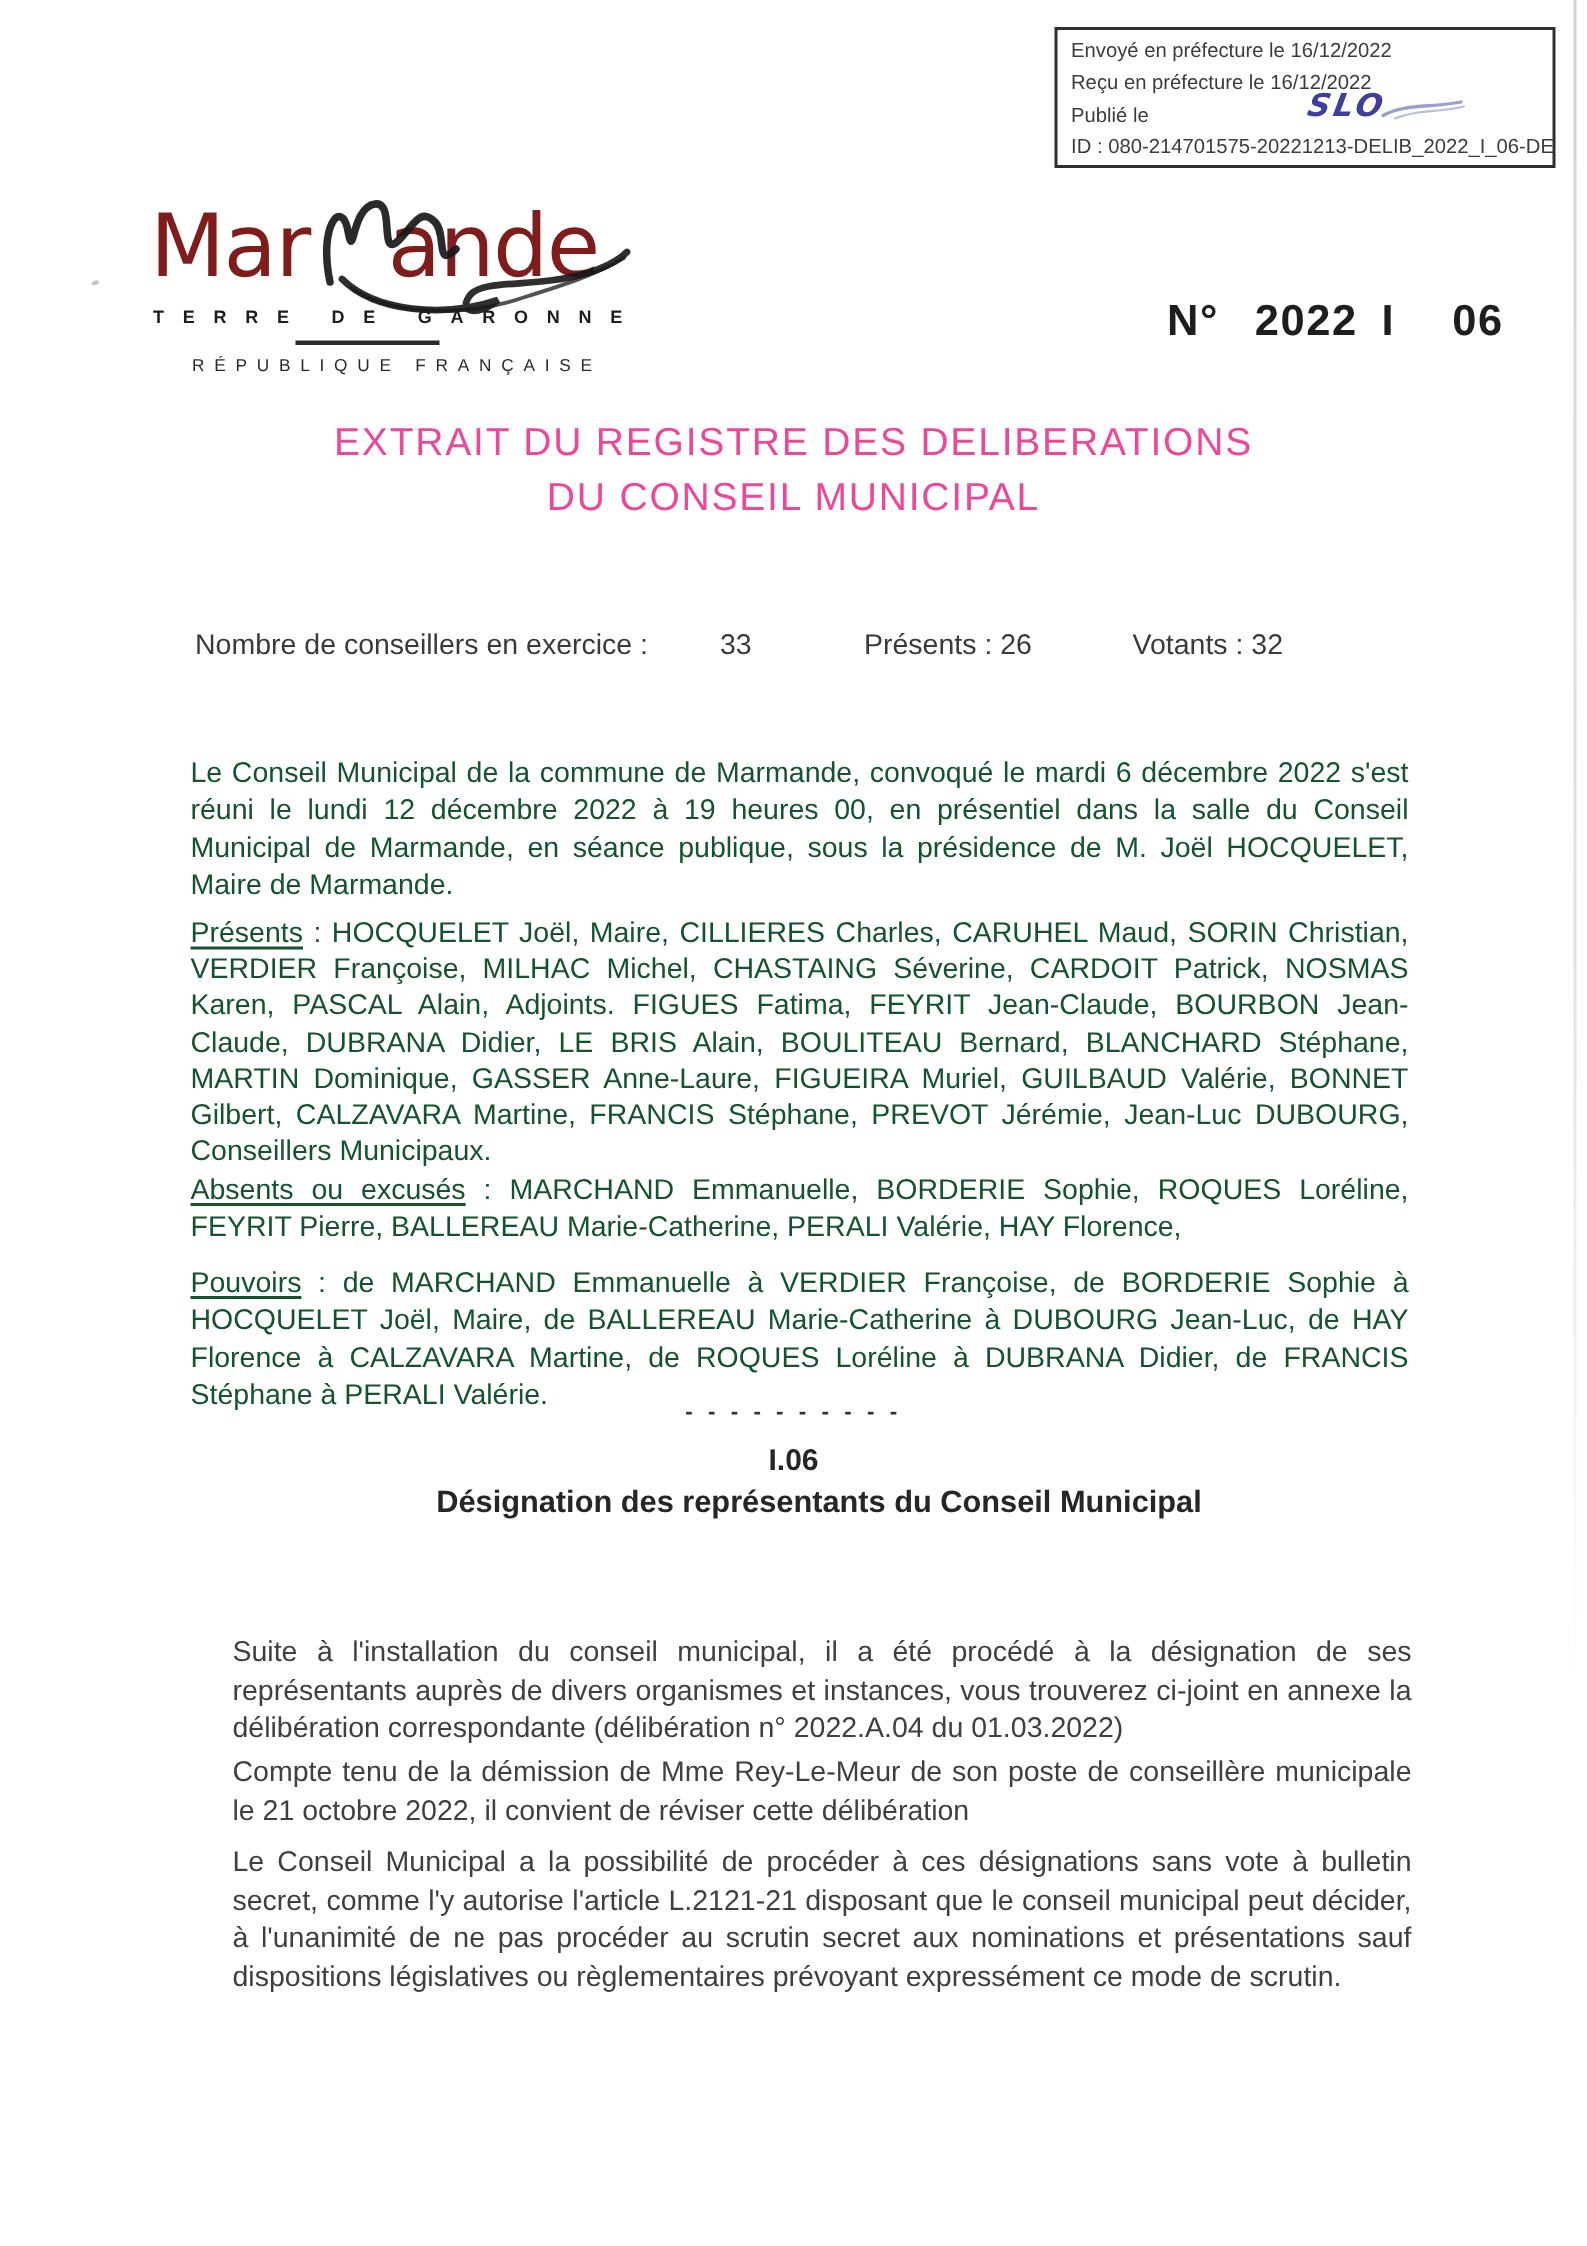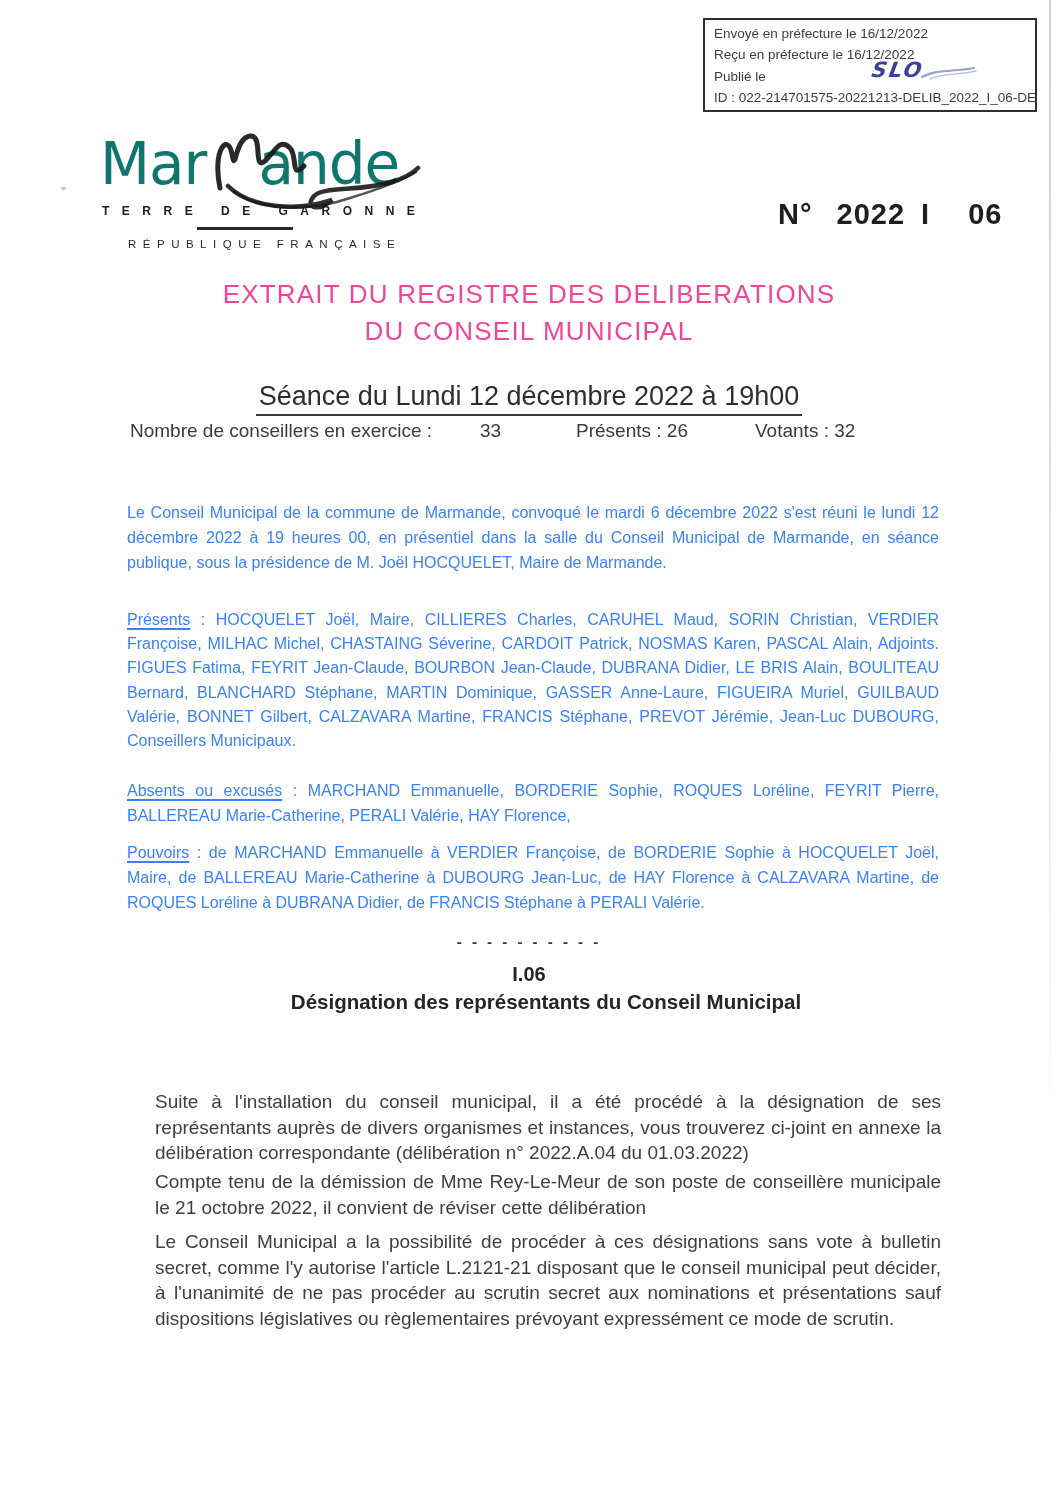--- a/index.html
+++ b/index.html
@@ -20,21 +20,21 @@
   .stamp-pub{position:relative;}
   .slo{position:absolute;left:158px;top:-7px;display:inline-flex;align-items:center;}
   .slo-text{font-family:"DejaVu Sans",sans-serif;font-style:italic;font-weight:700;
             font-size:21px;color:#3d3f9a;letter-spacing:2px;transform:skewX(-10deg);
             display:inline-block;}
   .slo-swoosh{margin-left:-4px;margin-top:6px;}
 
   
   .logo{position:absolute;left:100px;top:126px;width:330px;height:135px;}
   .logo-name{position:relative;font-family:"DejaVu Sans",sans-serif;font-size:58px;
-             color:#0f766e;display:flex;align-items:flex-end;height:72px;letter-spacing:-1px;}
+             color:#7f1d1d;display:flex;align-items:flex-end;height:72px;letter-spacing:-1px;}
   .logo-spacer{display:inline-block;width:52px;}
   .scribble-svg{position:absolute;left:0;top:-10px;width:330px;height:112px;pointer-events:none;}
   .logo-tagline{position:absolute;left:2px;top:78px;font-size:12px;letter-spacing:12.5px;
                 color:#1d1d1d;font-weight:700;white-space:nowrap;}
   .logo-rule{position:absolute;left:97px;top:101px;width:96px;height:2.5px;background:#2a2a2a;}
   .logo-republic{position:absolute;left:28px;top:112px;font-size:11.5px;letter-spacing:6.5px;
                  color:#2a2a2a;white-space:nowrap;}
 
   
   .docnum{position:absolute;left:778px;top:198px;font-size:29px;font-weight:700;color:#1e1e1e;
@@ -47,22 +47,22 @@
          letter-spacing:1.2px;color:#ec4899;line-height:37px;}
   .seance{position:absolute;left:0;top:381px;width:100%;text-align:center;font-size:27px;
           color:#2e2e2e;}
   .seance-inner{border-bottom:2.5px solid #3a3a3a;padding:0 3px 3px 3px;}
 
   
   .stat{position:absolute;top:420px;font-size:19px;color:#3a3a3a;white-space:nowrap;}
   .stat-label{left:130px;} .stat-val{left:480px;} .stat-pres{left:576px;} .stat-vot{left:755px;}
 
   
-  .para{position:absolute;left:127px;width:812px;font-size:16px;line-height:25px;
-        text-align:justify;color:#3b82f6;}
+  .para{position:absolute;left:127px;width:812px;font-size:19px;line-height:25px;
+        text-align:justify;color:#14532d;}
   .para-label{text-decoration:underline;text-underline-offset:3px;text-decoration-thickness:1.5px;}
   .p-intro{top:484px;}
   .p-presents{top:592px;line-height:24.2px;}
   .p-absents{top:762px;}
   .p-pouvoirs{top:824px;}
 
   .dashes{position:absolute;left:0;top:933px;width:100%;text-align:center;font-size:15px;
           font-weight:700;letter-spacing:3px;color:#333;}
 
   .sec-code{position:absolute;left:0;top:963px;width:100%;text-align:center;font-size:20px;
@@ -89,21 +89,21 @@
     <div class="stamp-line stamp-pub">
       <span>Publié le</span>
       <span class="slo">
         <span class="slo-text">SLO</span>
         <svg class="slo-swoosh" width="58" height="16" viewBox="0 0 58 16">
           <path d="M2,11 C16,3 34,6 54,2" stroke="#9aa0cd" stroke-width="2.2" fill="none" stroke-linecap="round"></path>
           <path d="M10,13 C24,7 40,9 56,5" stroke="#b9bedd" stroke-width="1.4" fill="none" stroke-linecap="round"></path>
         </svg>
       </span>
     </div>
-    <div class="stamp-line">ID : 022-214701575-20221213-DELIB_2022_I_06-DE</div>
+    <div class="stamp-line">ID : 080-214701575-20221213-DELIB_2022_I_06-DE</div>
   </div>
 
   <div class="logo">
     <div class="logo-name">
       <span>Mar</span>
       <span class="logo-spacer"></span>
       <span>ande</span>
       <svg class="scribble-svg" viewBox="0 0 330 112">
         <g stroke="#181818" fill="none" stroke-linecap="round">
           <path stroke-width="5" opacity="0.92" d="M120,72 C112,34 128,16 132,38 C136,60 134,22 150,20 C164,18 152,58 166,44 C176,34 180,22 190,32 C198,40 190,64 204,50"></path>
@@ -122,23 +122,20 @@
     <span class="dn-year">2022</span>
     <span class="dn-roman">I</span>
     <span class="dn-num">06</span>
   </div>
 
   <div class="title">
     <div>EXTRAIT DU REGISTRE DES DELIBERATIONS</div>
     <div>DU CONSEIL MUNICIPAL</div>
   </div>
 
-  <div class="seance">
-    <span class="seance-inner">Séance du Lundi 12 décembre 2022 à 19h00</span>
-  </div>
 
   <span class="stat stat-label">Nombre de conseillers en exercice :</span>
   <span class="stat stat-val">33</span>
   <span class="stat stat-pres">Présents : 26</span>
   <span class="stat stat-vot">Votants : 32</span>
 
   <p class="para p-intro">Le Conseil Municipal de la commune de Marmande, convoqué le mardi 6 décembre 2022 s'est réuni le lundi 12 décembre 2022 à 19 heures 00, en présentiel dans la salle du Conseil Municipal de Marmande, en séance publique, sous la présidence de M. Joël HOCQUELET, Maire de Marmande.</p>
 
   <p class="para p-presents"><span class="para-label">Présents</span><span> : HOCQUELET Joël, Maire, CILLIERES Charles, CARUHEL Maud, SORIN Christian, VERDIER Françoise, MILHAC Michel, CHASTAING Séverine, CARDOIT Patrick, NOSMAS Karen, PASCAL Alain, Adjoints. FIGUES Fatima, FEYRIT Jean-Claude, BOURBON Jean-Claude, DUBRANA Didier, LE BRIS Alain, BOULITEAU Bernard, BLANCHARD Stéphane, MARTIN Dominique, GASSER Anne-Laure, FIGUEIRA Muriel, GUILBAUD Valérie, BONNET Gilbert, CALZAVARA Martine, FRANCIS Stéphane, PREVOT Jérémie, Jean-Luc DUBOURG, Conseillers Municipaux.</span></p>
 

